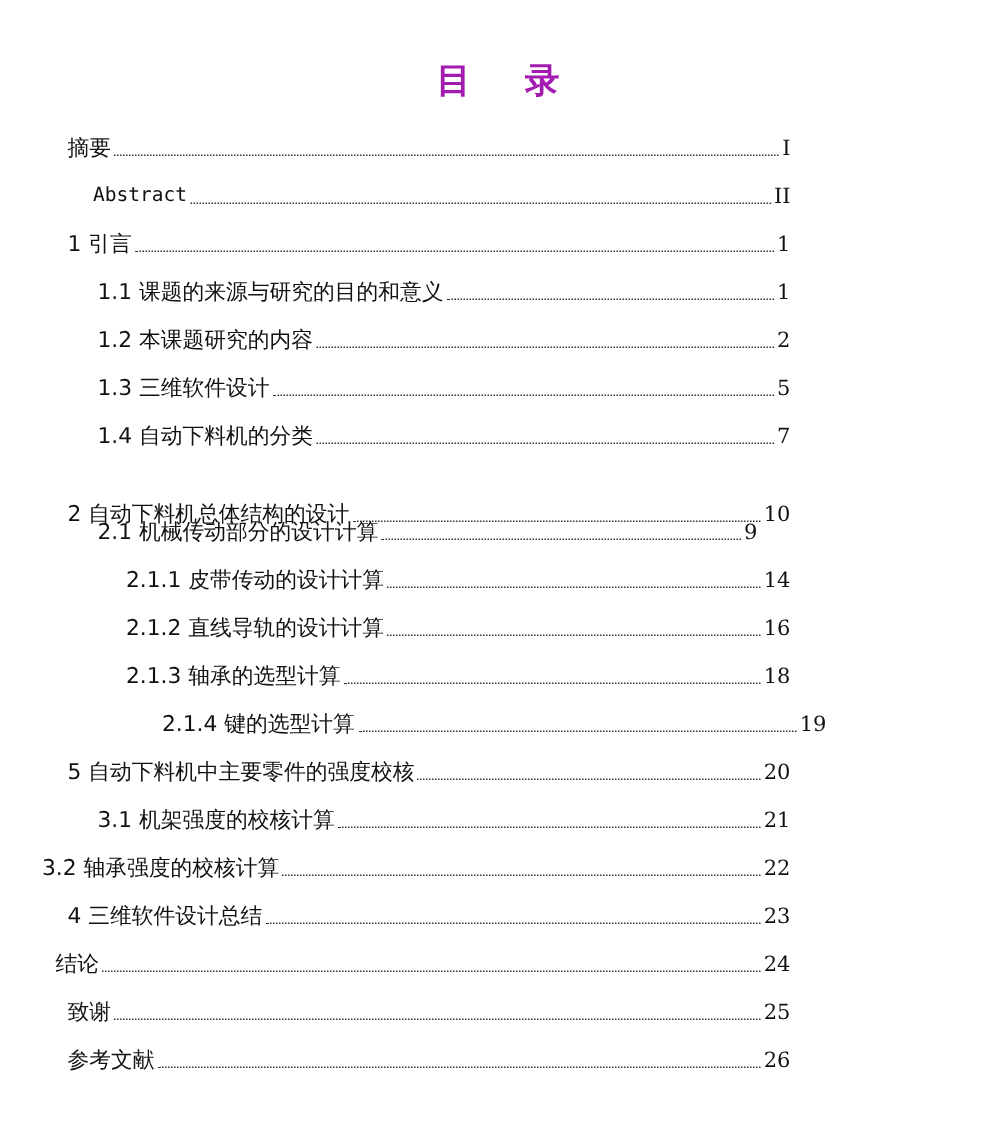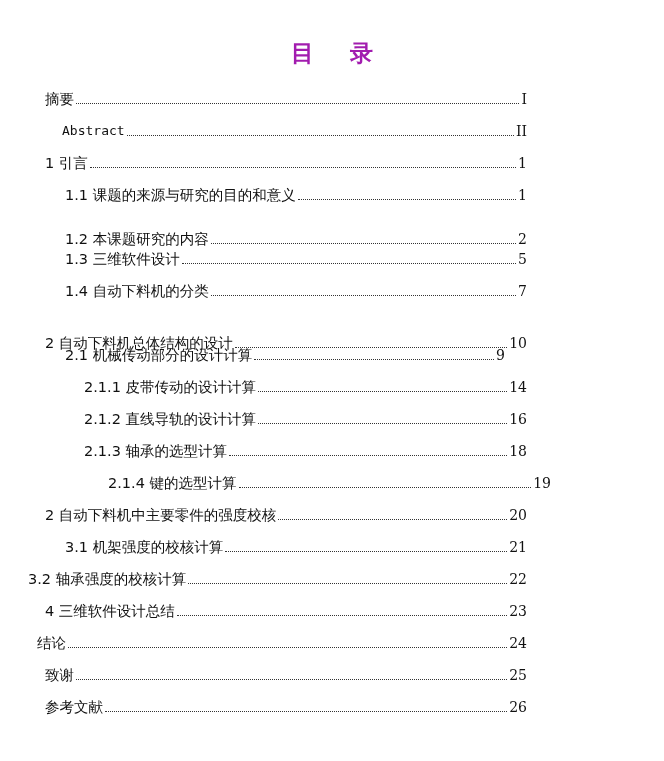--- a/index.html
+++ b/index.html
@@ -35,21 +35,21 @@
     <div class="row" style="top: 64px; padding-left: 45px; padding-right: 38px; box-sizing: border-box;">
       <span class="label">1 引言</span>
       <span class="dots"></span>
       <span class="page">1</span>
     </div>
     <div class="row" style="top: 96px; padding-left: 65px; padding-right: 38px; box-sizing: border-box;">
       <span class="label">1.1 课题的来源与研究的目的和意义</span>
       <span class="dots"></span>
       <span class="page">1</span>
     </div>
-    <div class="row" style="top: 128px; padding-left: 65px; padding-right: 38px; box-sizing: border-box; margin-top: 12px;">
+    <div class="row" style="top: 128px; padding-left: 65px; padding-right: 38px; box-sizing: border-box;">
       <span class="label">1.2 本课题研究的内容</span>
       <span class="dots"></span>
       <span class="page">2</span>
     </div>
     <div class="row" style="top: 160px; padding-left: 65px; padding-right: 38px; box-sizing: border-box;">
       <span class="label">1.3 三维软件设计</span>
       <span class="dots"></span>
       <span class="page">5</span>
     </div>
     <div class="row" style="top: 192px; padding-left: 65px; padding-right: 38px; box-sizing: border-box;">
@@ -81,21 +81,21 @@
       <span class="label">2.1.3 轴承的选型计算</span>
       <span class="dots"></span>
       <span class="page">18</span>
     </div>
     <div class="row" style="top: 384px; padding-left: 84px; padding-right: 38px; box-sizing: border-box; margin-left: 24px;">
       <span class="label">2.1.4 键的选型计算</span>
       <span class="dots"></span>
       <span class="page">19</span>
     </div>
     <div class="row" style="top: 416px; padding-left: 45px; padding-right: 38px; box-sizing: border-box;">
-      <span class="label">2 自动下料机中主要零件的强度校核</span>
+      <span class="label">5 自动下料机中主要零件的强度校核</span>
       <span class="dots"></span>
       <span class="page">20</span>
     </div>
     <div class="row" style="top: 448px; padding-left: 65px; padding-right: 38px; box-sizing: border-box;">
       <span class="label">3.1 机架强度的校核计算</span>
       <span class="dots"></span>
       <span class="page">21</span>
     </div>
     <div class="row" style="top: 480px; padding-left: 28px; padding-right: 38px; box-sizing: border-box;">
       <span class="label">3.2 轴承强度的校核计算</span>

